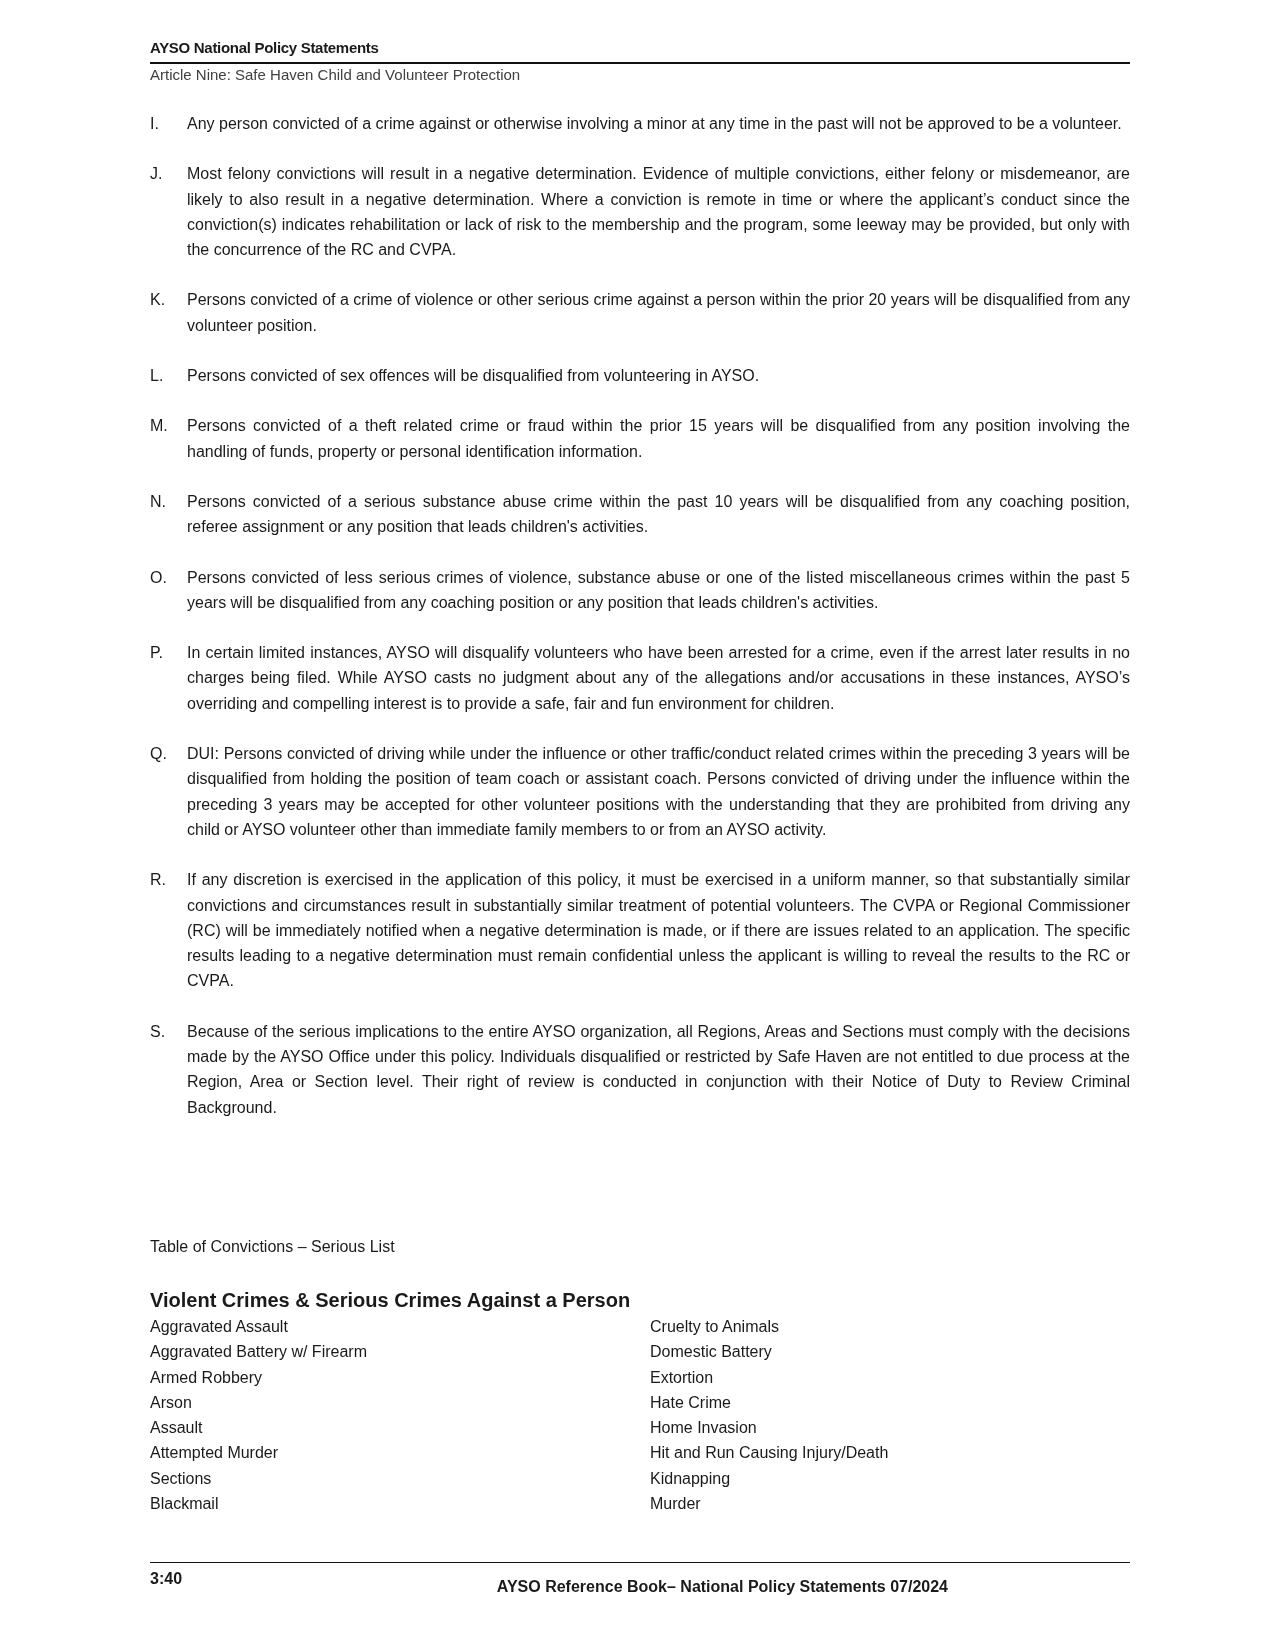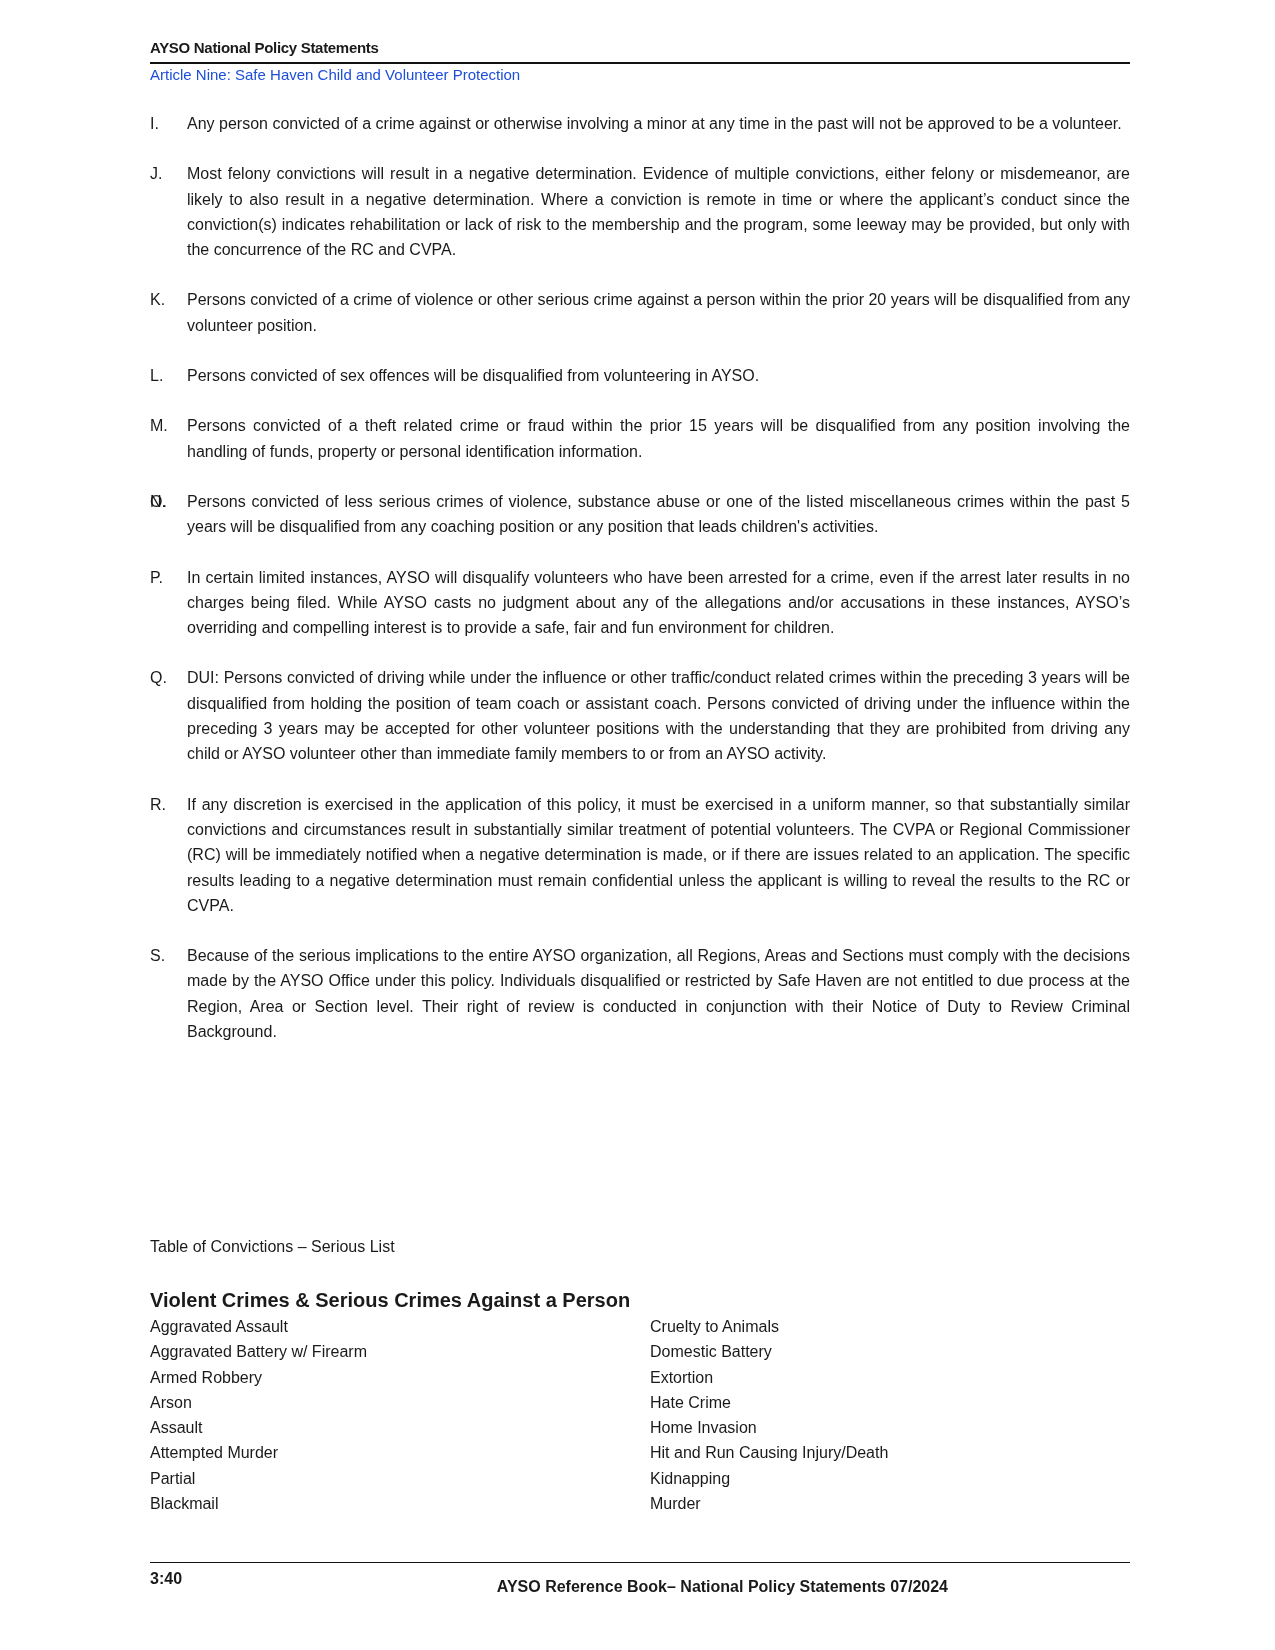--- a/index.html
+++ b/index.html
@@ -1,21 +1,21 @@
 <!DOCTYPE html>
 <html><head>
 <meta charset="utf-8">
 <style>
   html, body { margin: 0; padding: 0; background: #ffffff; }
   body { width: 1275px; height: 1650px; position: relative; overflow: hidden;
          font-family: "Liberation Sans", sans-serif; color: #1a1a1a; }
   .page { position: absolute; left: 0; top: 0; width: 1093px; height: 1650px; }
   .hdr-title { position: absolute; left: 150px; top: 39px; font-size: 15px; font-weight: bold; letter-spacing: -0.3px; }
   .hdr-rule { position: absolute; left: 150px; top: 62px; width: 980px; height: 0; border-top: 2px solid #111; }
-  .hdr-sub { position: absolute; left: 150px; top: 66px; font-size: 15px; color: #1d4ed8; }
+  .hdr-sub { position: absolute; left: 150px; top: 66px; font-size: 15px; color: #404040; }
   .items { position: absolute; left: 150px; top: 111px; width: 980px; }
   .item { position: relative; padding-left: 37px; font-size: 16px; line-height: 25.3px; text-align: justify; margin-bottom: 25px; }
   .item .lbl { position: absolute; left: 0; top: 0; }
   .tbl-title { position: absolute; left: 150px; top: 1238px; font-size: 16px; }
   .sec-title { position: absolute; left: 150px; top: 1289px; font-size: 20px; font-weight: bold; }
   .col { position: absolute; top: 1314px; font-size: 16px; line-height: 25.3px; }
   .col.left { left: 150px; }
   .col.right { left: 650px; }
   .ftr-rule { position: absolute; left: 150px; top: 1562px; width: 980px; height: 0; border-top: 1px solid #111; }
   .ftr-page { position: absolute; left: 150px; top: 1570px; font-size: 16px; font-weight: bold; }
@@ -28,39 +28,39 @@
   <div class="hdr-title">AYSO National Policy Statements</div>
   <div class="hdr-rule"></div>
   <div class="hdr-sub">Article Nine: Safe Haven Child and Volunteer Protection</div>
 
   <div class="items">
     <div class="item"><span class="lbl">I.</span><span>Any person convicted of a crime against or otherwise involving a minor at any time in the past will not be approved to be a volunteer.</span></div>
     <div class="item"><span class="lbl">J.</span><span>Most felony convictions will result in a negative determination. Evidence of multiple convictions, either felony or misdemeanor, are likely to also result in a negative determination.  Where a conviction is remote in time or where the applicant’s conduct since the conviction(s) indicates rehabilitation or lack of risk to the membership and the program, some leeway may be provided, but only with the concurrence of the RC and CVPA.</span></div>
     <div class="item"><span class="lbl">K.</span><span>Persons convicted of a crime of violence or other serious crime against a person within the prior 20 years will be disqualified from any volunteer position.</span></div>
     <div class="item"><span class="lbl">L.</span><span>Persons convicted of sex offences will be disqualified from volunteering in AYSO.</span></div>
     <div class="item"><span class="lbl">M.</span><span>Persons convicted of a theft related crime or fraud within the prior 15 years will be disqualified from any position involving the handling of funds, property or personal identification information.</span></div>
-    <div class="item"><span class="lbl">N.</span></div>
+    <div class="item"><span class="lbl">N.</span><span>Persons convicted of a serious substance abuse crime within the past 10 years will be disqualified from any coaching position, referee assignment or any position that leads children's activities.</span></div>
     <div class="item"><span class="lbl">O.</span><span>Persons convicted of less serious crimes of violence, substance abuse or one of the listed miscellaneous crimes within the past 5 years will be disqualified from any coaching position or any position that leads children's activities.</span></div>
     <div class="item"><span class="lbl">P.</span><span>In certain limited instances, AYSO will disqualify volunteers who have been arrested for a crime, even if the arrest later results in no charges being filed.  While AYSO casts no judgment about any of the allegations and/or accusations in these instances, AYSO’s overriding and compelling interest is to provide a safe, fair and fun environment for children.</span></div>
     <div class="item"><span class="lbl">Q.</span><span>DUI: Persons convicted of driving while under the influence or other traffic/conduct related crimes within the preceding 3 years will be disqualified from holding the position of team coach or assistant coach.  Persons convicted of driving under the influence within the preceding 3 years may be accepted for other volunteer positions with the understanding that they are prohibited from driving any child or AYSO volunteer other than immediate family members to or from an AYSO activity.</span></div>
     <div class="item"><span class="lbl">R.</span><span>If any discretion is exercised in the application of this policy, it must be exercised in a uniform manner, so that substantially similar convictions and circumstances result in substantially similar treatment of potential volunteers. The CVPA or Regional Commissioner (RC) will be immediately notified when a negative determination is made, or if there are issues related to an application. The specific results leading to a negative determination must remain confidential unless the applicant is willing to reveal the results to the RC or CVPA.</span></div>
     <div class="item"><span class="lbl">S.</span><span>Because of the serious implications to the entire AYSO organization, all Regions, Areas and Sections must comply with the decisions made by the AYSO Office under this policy. Individuals disqualified or restricted by Safe Haven are not entitled to due process at the Region, Area or Section level. Their right of review is conducted in conjunction with their Notice of Duty to Review Criminal Background.</span></div>
   </div>
 
   <div class="tbl-title">Table of Convictions – Serious List</div>
   <div class="sec-title">Violent Crimes &amp; Serious Crimes Against a Person</div>
 
   <div class="col left">
     <div>Aggravated Assault</div>
     <div>Aggravated Battery w/ Firearm</div>
     <div>Armed Robbery</div>
     <div>Arson</div>
     <div>Assault</div>
     <div>Attempted Murder</div>
-    <div>Partial</div>
+    <div>Sections</div>
     <div>Blackmail</div>
   </div>
   <div class="col right">
     <div>Cruelty to Animals</div>
     <div>Domestic Battery</div>
     <div>Extortion</div>
     <div>Hate Crime</div>
     <div>Home Invasion</div>
     <div>Hit and Run Causing Injury/Death</div>
     <div>Kidnapping</div>

